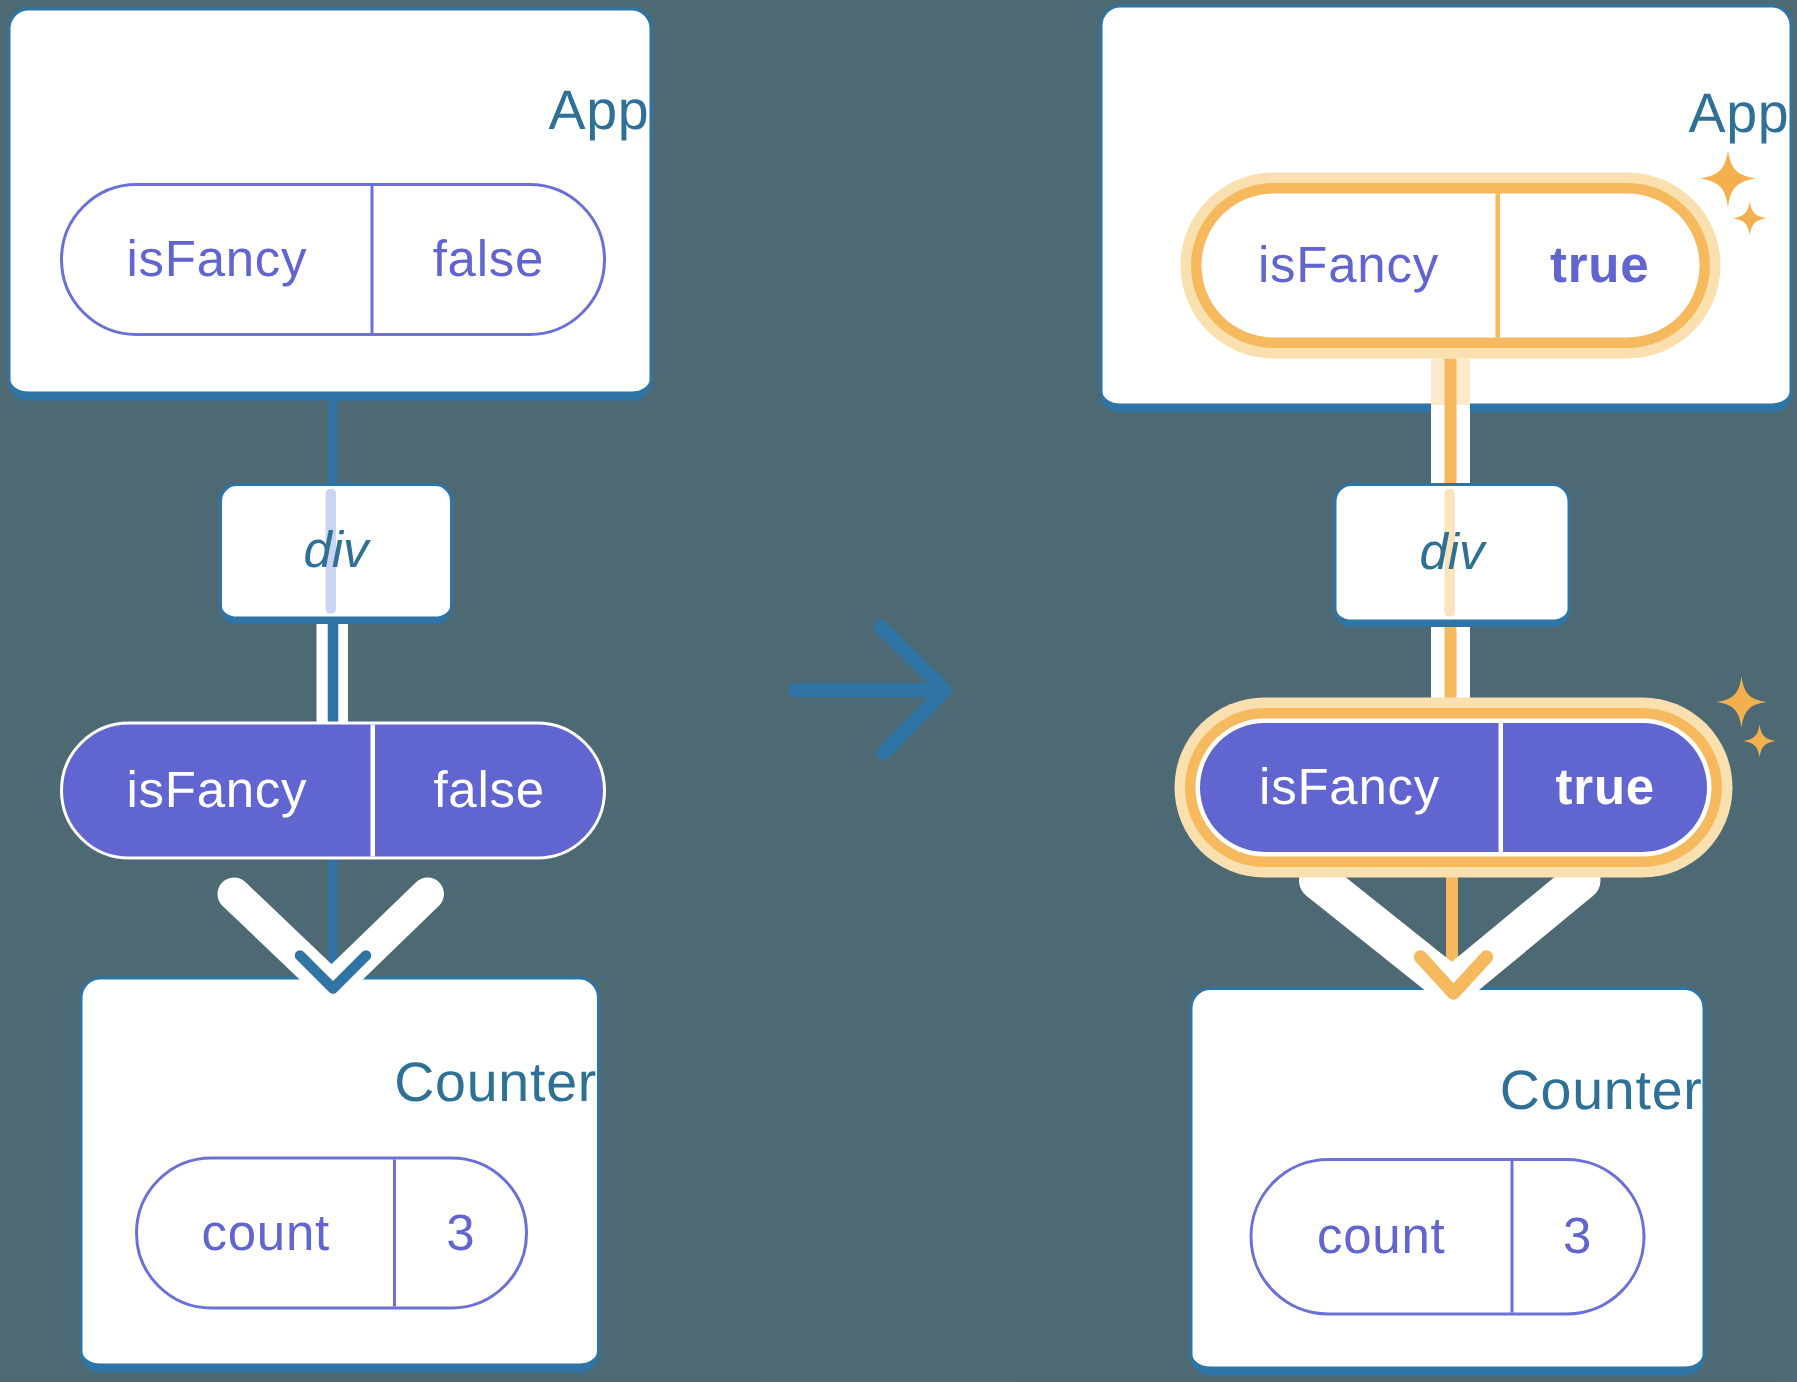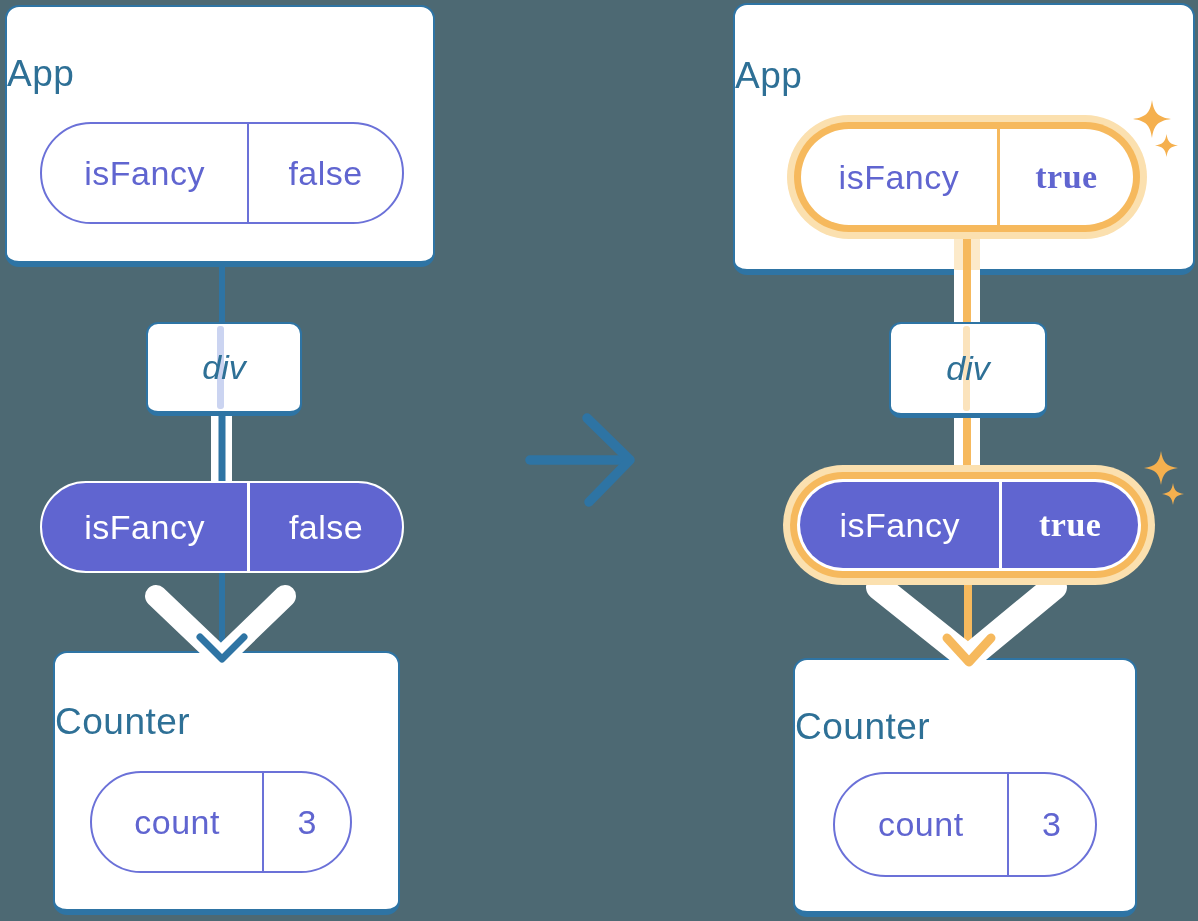--- a/index.html
+++ b/index.html
@@ -2,21 +2,21 @@
 <html><head>
 <meta charset="utf-8">
 <style>
   html,body{margin:0;padding:0;background:#4D6973;}
   #page{position:relative;width:1198px;height:921px;background:#4D6973;overflow:hidden;
         font-family:"Liberation Sans",sans-serif;-webkit-font-smoothing:antialiased;}
 
   
   .card{position:absolute;background:#fff;border:2.5px solid #2E74A4;border-bottom-width:6px;
         border-radius:14px;box-sizing:border-box;}
-  .card-title{text-align:left;font-size:37px;color:#2E7096;letter-spacing:.5px;}
+  .card-title{text-align:right;font-size:37px;color:#2E7096;letter-spacing:.5px;}
 
   .divbox{position:absolute;background:#fff;border:2.5px solid #2E74A4;border-bottom-width:5px;
         border-radius:12px;box-sizing:border-box;display:flex;align-items:center;justify-content:center;
         font-size:34px;color:#2E7096;}
   .divbox .trace{position:absolute;top:2px;bottom:2px;width:7px;border-radius:3px;}
   .divbox .lbl{position:relative;z-index:1;font-style:italic;}
 
   
   .opill{position:absolute;display:flex;background:#fff;border:2.5px solid #6B71D8;border-radius:60px;
         box-sizing:border-box;font-size:34px;color:#6065D0;letter-spacing:.5px;}
@@ -34,21 +34,21 @@
   .foran{background:#F6B95D;border-radius:56px;padding:7px;height:100%;box-sizing:border-box;}
   .fwhite{background:#fff;border-radius:49px;height:100%;display:flex;box-sizing:border-box;
         font-size:34px;color:#6065D0;letter-spacing:.5px;}
   .fwhite .c{display:flex;align-items:center;justify-content:center;}
   .fwhite .c.v{border-left:3.5px solid #F6B95D;}
   .fwhitepad{background:#fff;border-radius:49px;padding:3px;height:100%;box-sizing:border-box;}
   .fpurple{background:#6065D0;border-radius:46px;height:100%;display:flex;box-sizing:border-box;
         font-size:34px;color:#fff;letter-spacing:.5px;}
   .fpurple .c{display:flex;align-items:center;justify-content:center;}
   .fpurple .c.v{border-left:3px solid #fff;}
-  .bold{font-weight:700;font-family:Liberation Serif, serif;}
+  .bold{font-weight:700;}
 
   
   .vline{position:absolute;}
   .pipe{position:absolute;background:#fff;}
   .pipe .core{position:absolute;top:0;bottom:0;left:50%;transform:translateX(-50%);}
   .core.teal{width:7px;background:#2E74A4;}
   .core.orange{width:8px;background:#F6B95D;}
 
   svg{position:absolute;overflow:visible;}
 </style>

